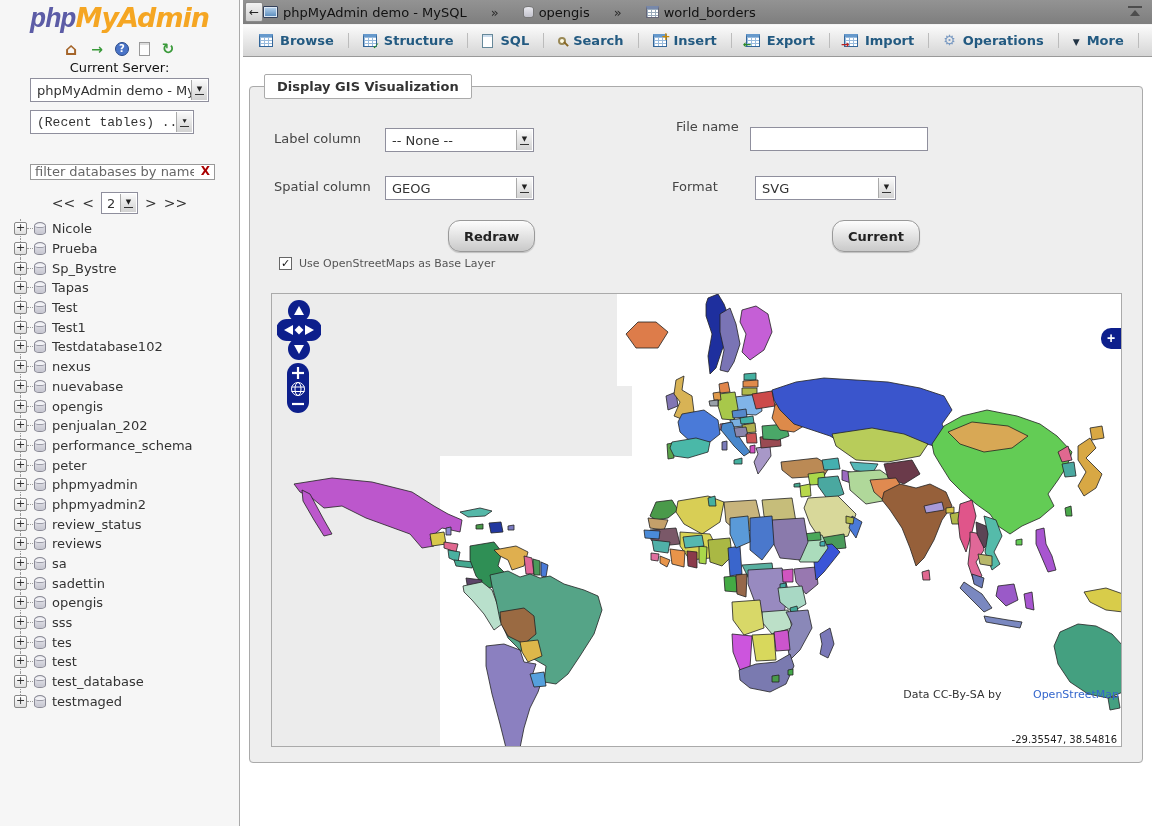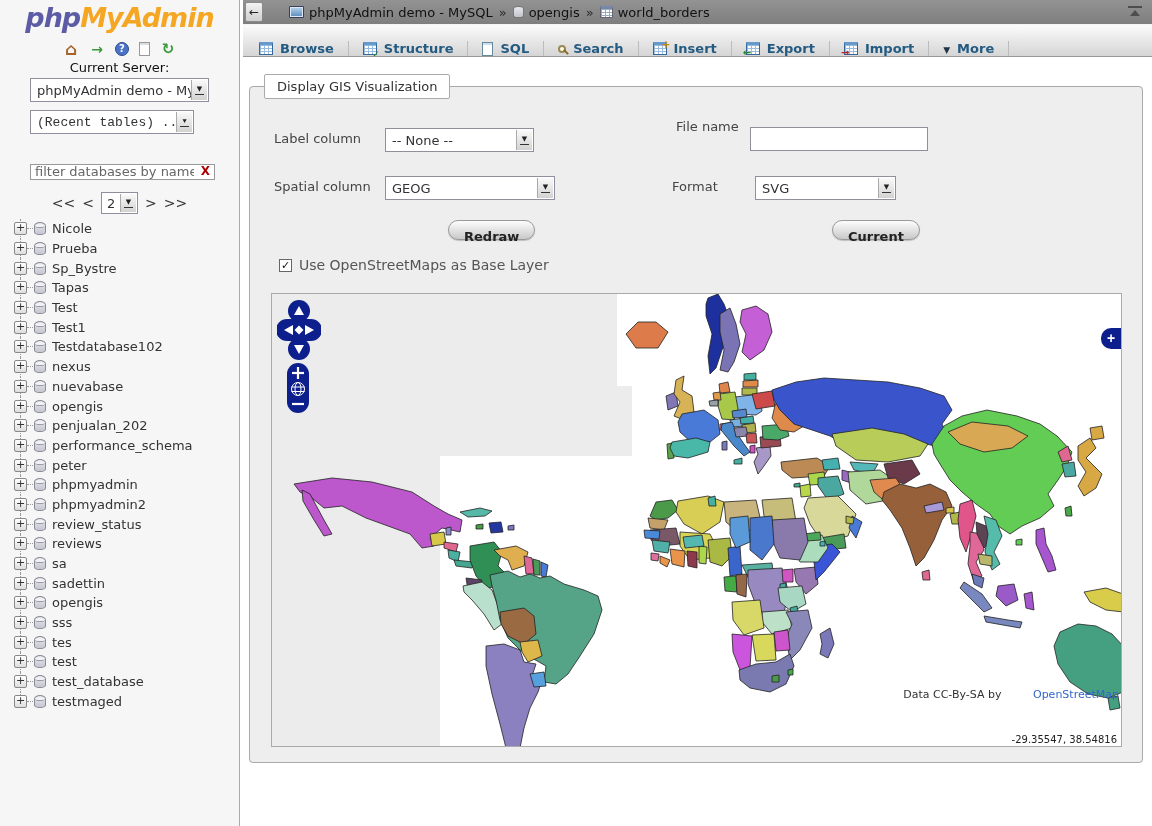--- a/index.html
+++ b/index.html
@@ -1,21 +1,21 @@
 <!DOCTYPE html>
 <html><head>
 <meta charset="utf-8">
 <style>
   * { margin:0; padding:0; box-sizing:border-box; }
   html,body { width:1152px; height:826px; font-family:"DejaVu Sans", sans-serif; background:#fff; overflow:hidden; }
 
   
   .sidebar { position:absolute; left:0; top:0; width:240px; height:826px; background:#f6f6f6; border-right:1px solid #aaa; }
   .logo { position:absolute; top:2px; left:0; width:100%; text-align:center; font-size:27px; font-weight:bold; font-style:italic; letter-spacing:-1px; }
-  .logo .lp { color:#5c5ca6; }
+  .logo .lp { color:#5c5ca6;font-family:Liberation Mono, monospace; }
   .logo .lm { color:#f5a623; }
   .nav-icons { position:absolute; top:40px; left:0; width:100%; display:flex; justify-content:center; gap:10px; align-items:center; height:18px; }
   .nav-ico { display:inline-flex; width:16px; height:16px; align-items:center; justify-content:center; cursor:pointer; }
   .home-icon::before { content:"⌂"; color:#a5652a; font-size:17px; font-weight:bold; }
   .logout-icon::before { content:"→"; color:#3a9a3a; font-size:14px; font-weight:bold; }
   .help-icon { width:14px; height:14px; border-radius:50%; background:#4a74c8; border:1px solid #2a4a88; }
   .help-icon::before { content:"?"; color:#fff; font-size:10px; font-weight:bold; display:block; text-align:center; line-height:12px; }
   .docs-icon { width:11px; height:14px; background:#fdfdfd; border:1px solid #999; box-shadow:inset 0 2px 0 #ddd; }
   .refresh-icon::before { content:"↻"; color:#3a9a3a; font-size:15px; font-weight:bold; }
   .srv-label { position:absolute; top:60px; width:100%; text-align:center; font-size:13px; color:#111; }
@@ -37,54 +37,54 @@
   .plus { position:relative; z-index:1; width:13px; height:13px; flex:0 0 13px; border:1px solid #888; border-radius:2px; background:linear-gradient(#fff,#ddd); font-size:11px; line-height:10px; text-align:center; color:#333; cursor:pointer; }
   .dash { width:6px; border-top:1px dotted #999; }
   .dbi { width:12px; height:13px; flex:0 0 12px; margin:0 6px 0 1px; background:linear-gradient(#e8e8ee,#c6c6d0); border:1px solid #8a8a96; border-radius:6px 6px 5px 5px / 4px 4px 3px 3px; position:relative; }
   .dbi::before { content:""; position:absolute; left:0; right:0; top:1px; height:3px; border-radius:50%; background:#f2f2f6; border-bottom:1px solid #9a9aa6; }
   .db-name { font-size:13px; color:#333; cursor:pointer; white-space:nowrap; }
 
   
   .main { position:absolute; left:243px; top:0; right:0; height:826px; background:#fff; }
   .topbar { position:relative; height:24px; background:linear-gradient(#939393,#7e7e7e); display:flex; align-items:center; font-size:13px; color:#111; }
   .back-btn { width:18px; height:20px; margin-left:2px; background:linear-gradient(#f2f2f2,#cfcfcf); border:1px solid #8a8a8a; border-radius:2px; font-size:12px; color:#222; display:flex; align-items:center; justify-content:center; cursor:pointer; }
-  .crumbs { display:flex; align-items:flex-start; gap:6px; margin-left:26px; }
+  .crumbs { display:flex; align-items:flex-start; gap:24px; margin-left:0; }
   .crumb { display:flex; align-items:center; gap:5px; cursor:pointer; }
   .crumb-sep { color:#2a2a2a; }
   .server-icon { width:15px; height:12px; border:1px solid #33405a; background:linear-gradient(#bcd6ee,#5588bb); border-radius:1px; box-shadow:inset 0 0 0 1px #dde8f4; }
   .database-icon { width:11px; height:12px; background:linear-gradient(#e8e8ee,#c2c2cc); border:1px solid #777; border-radius:5px 5px 4px 4px / 3px 3px 3px 3px; }
   .table-icon { width:13px; height:12px; border:1px solid #667; background:repeating-linear-gradient(to right,#9ab 0 1px,transparent 1px 4px),repeating-linear-gradient(to bottom,#9ab 0 1px,transparent 1px 3px),#fff; border-top:3px solid #78a; }
   .collapse-icon { position:absolute; right:10px; top:6px; width:14px; cursor:pointer; }
   .collapse-icon::before { content:""; display:block; border-top:2px solid #4d4d4d; margin-bottom:2px; }
   .collapse-icon::after { content:""; display:block; margin:0 auto; width:0; border-left:5px solid transparent; border-right:5px solid transparent; border-bottom:6px solid #4d4d4d; }
 
-  .tabbar { height:33px; background:linear-gradient(#fbfbfb,#d5d5d5); border-bottom:1px solid #999; border-top:1px solid #f4f4f4; display:flex; align-items:flex-end; padding-left:2px; }
+  .tabbar { height:33px; background:linear-gradient(#fbfbfb,#d5d5d5); border-bottom:1px solid #999; border-top:1px solid #f4f4f4; display:flex; align-items:center; padding-left:2px; }
   .tab { display:flex; align-items:center; gap:7px; padding:0 14px; border-right:1px solid #bcbcbc; font-size:13px; font-weight:bold; color:#235a81; cursor:pointer; }
   .ticon { position:relative; display:inline-block; }
   .ig { width:14px; height:13px; border:1px solid #369; background:repeating-linear-gradient(to right,#9bd 0 1px,transparent 1px 4px),repeating-linear-gradient(to bottom,#9bd 0 1px,transparent 1px 3px),#fff; border-top:3px solid #69c; }
   .ti-structure::after { content:"✓"; position:absolute; right:-4px; bottom:-5px; font-size:9px; color:#2a8a2a; font-weight:bold; }
   .ti-insert::after { content:"+"; position:absolute; right:-5px; top:-7px; font-size:11px; color:#cc8800; font-weight:bold; }
   .ti-export::after { content:"←"; position:absolute; left:-4px; bottom:-4px; font-size:10px; color:#2a8a2a; font-weight:bold; }
   .ti-import::after { content:"→"; position:absolute; left:-4px; bottom:-4px; font-size:10px; color:#bb2222; font-weight:bold; }
   .ipage { width:11px; height:14px; background:#fff; border:1px solid #689; box-shadow:inset 0 2px 0 #cde; }
   .imag { width:8px; height:8px; border:2px solid #998855; border-radius:50%; background:#fffde8; }
   .imag::after { content:""; position:absolute; width:6px; height:2px; background:#886622; transform:rotate(45deg); right:-5px; bottom:-2px; }
   .iwrench::before { content:"⚙"; font-size:14px; color:#7a9ac2; line-height:14px; }
   .imore::before { content:"▼"; font-size:9px; color:#234; }
 
   .content { position:relative; height:768px; }
   fieldset.gis { position:absolute; left:6px; top:29px; width:894px; height:677px; background:#eee; border:1px solid #aaa; border-radius:4px; }
-  legend.gis-legend { position:absolute; top:-13px; left:14px; background:#fff; border:1px solid #aaa; border-radius:2px; padding:4px 12px; font-size:13px; font-weight:normal; color:#333; }
+  legend.gis-legend { position:absolute; top:-13px; left:14px; background:#fff; border:1px solid #aaa; border-radius:2px; padding:4px 12px; font-size:13px; font-weight:bold; color:#333; }
   .flabel { position:absolute; font-size:13px; color:#444; }
   .fctl { position:absolute; }
   .txt { background:#fff; border:1px solid #8f8f9d; height:24px; width:178px; font-family:"DejaVu Sans", sans-serif; font-size:13px; padding:0 5px; }
-  .btn { position:absolute; height:20px; padding:8px 15px; background:linear-gradient(#fdfdfd,#c9c9c9); border:1px solid #999; border-radius:12px; font-family:"DejaVu Sans", sans-serif; font-size:13px; font-weight:bold; color:#222; box-shadow:0 1px 1px rgba(0,0,0,.2); cursor:pointer; }
+  .btn { position:absolute; height:32px; padding:8px 15px; background:linear-gradient(#fdfdfd,#c9c9c9); border:1px solid #999; border-radius:12px; font-family:"DejaVu Sans", sans-serif; font-size:13px; font-weight:bold; color:#222; box-shadow:0 1px 1px rgba(0,0,0,.2); cursor:pointer; }
   .chkrow { position:absolute; left:29px; top:170px; display:flex; align-items:center; gap:7px; }
   .chk { width:13px; height:13px; background:#fff; border:1px solid #666; font-size:11px; font-weight:bold; line-height:11px; text-align:center; color:#111; cursor:pointer; }
-  .chklabel { font-size:14px; color:#555; }
+  .chklabel { font-size:11px; color:#555; }
 
   
   .map { position:absolute; left:21px; top:206px; width:851px; height:454px; border:1px solid #aaa; background:#fff; overflow:hidden; }
   .map svg.world { position:absolute; left:0; top:0; }
   .olctl { position:absolute; }
   .layer-btn { position:absolute; right:0; top:34px; width:20px; height:21px; background:#0d1f8c; color:#fff; border:none; border-radius:10px 0 0 10px; font-size:14px; font-weight:bold; line-height:19px; text-align:center; cursor:pointer; }
   .attribution { position:absolute; right:2px; bottom:45px; font-size:11px; color:#333; }
   .attribution a { color:#3366cc; text-decoration:none; cursor:pointer;margin-left:28px; }
   .mousepos { position:absolute; right:4px; bottom:1px; font-size:10px; color:#222; }
 </style>
@@ -321,40 +321,44 @@
       </div>
       <div class="tab">
         <span class="ticon ig ti-export"></span>
         <span>Export</span>
       </div>
       <div class="tab">
         <span class="ticon ig ti-import"></span>
         <span>Import</span>
       </div>
       <div class="tab">
+        <span class="ticon iwrench"></span>
+        <span>Operations</span>
+      </div>
+      <div class="tab">
         <span class="ticon imore"></span>
         <span>More</span>
       </div>
     </div>
 
   <div class="content">
     <fieldset class="gis">
       <legend class="gis-legend">Display GIS Visualization</legend>
 
       <span class="flabel" style="left:24px; top:44px;">Label column</span>
       <div class="sel fctl" style="left:135px; top:41px; width:149px;">
           <span>-- None --</span>
           <span class="sel-btn">▼</span>
         </div>
 
       <span class="flabel" style="left:426px; top:32px;">File name</span>
       <input type="text" class="txt fctl" style="left: 500px; top: 40px;" value="">
 
       <span class="flabel" style="left:24px; top:92px;">Spatial column</span>
-      <div class="sel fctl" style="left:135px; top:89px; width:170px;">
+      <div class="sel fctl" style="left:135px; top:89px; width:149px;">
           <span>GEOG</span>
           <span class="sel-btn">▼</span>
         </div>
 
       <span class="flabel" style="left:422px; top:92px;">Format</span>
       <div class="sel fctl" style="left:505px; top:89px; width:141px;">
           <span>SVG</span>
           <span class="sel-btn">▼</span>
         </div>
 

